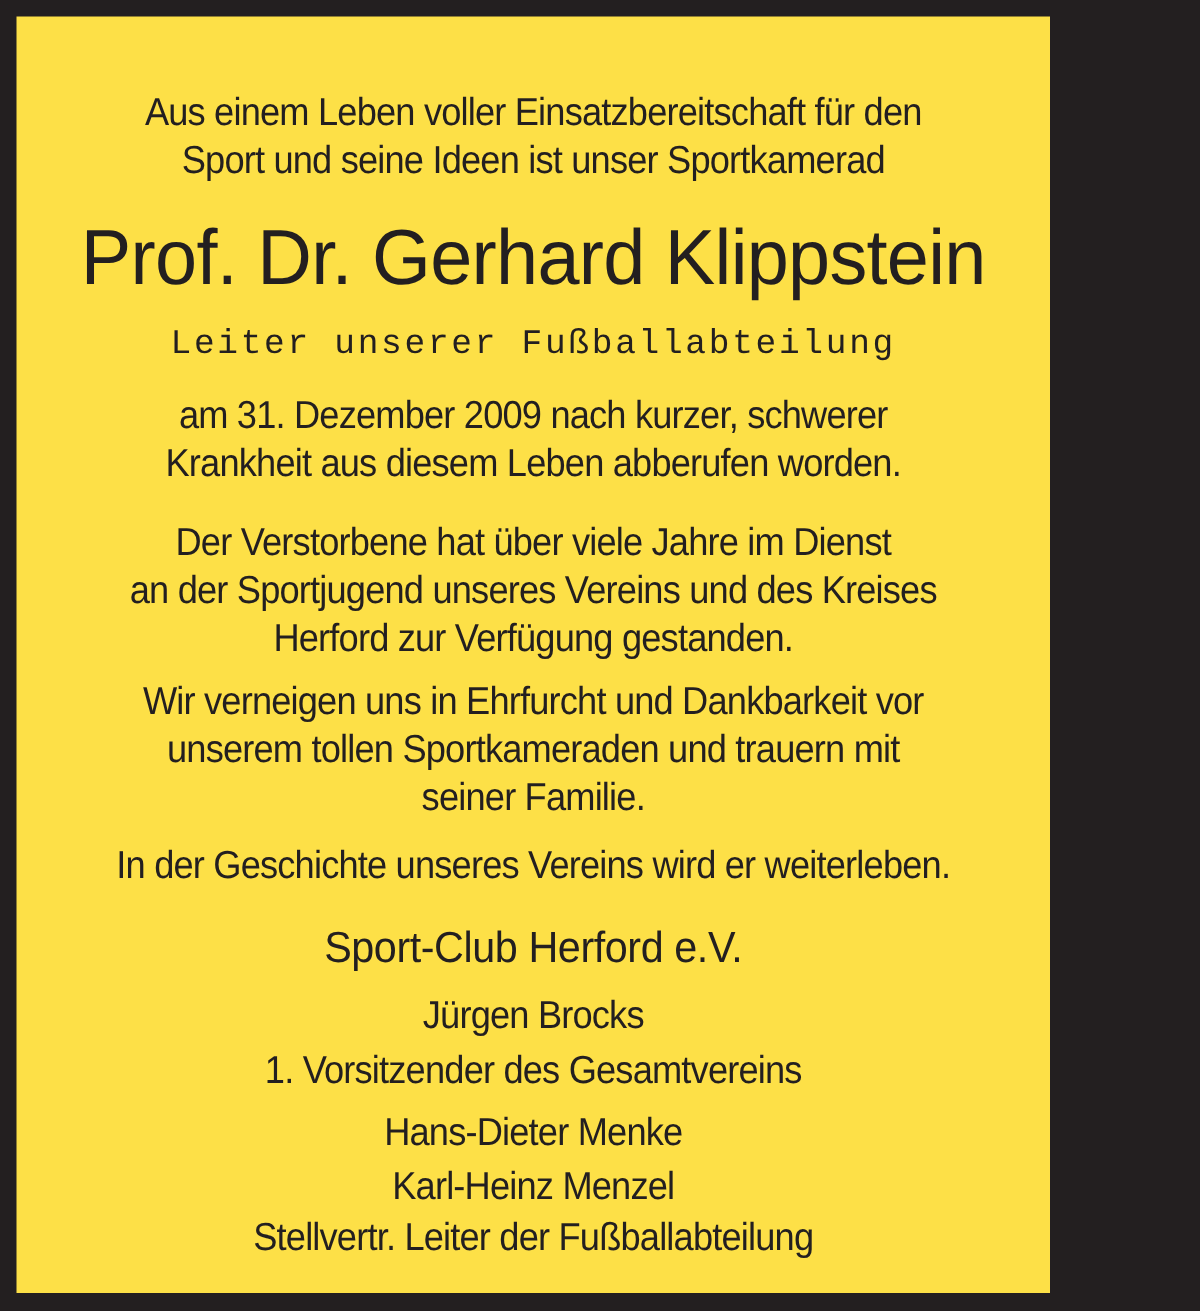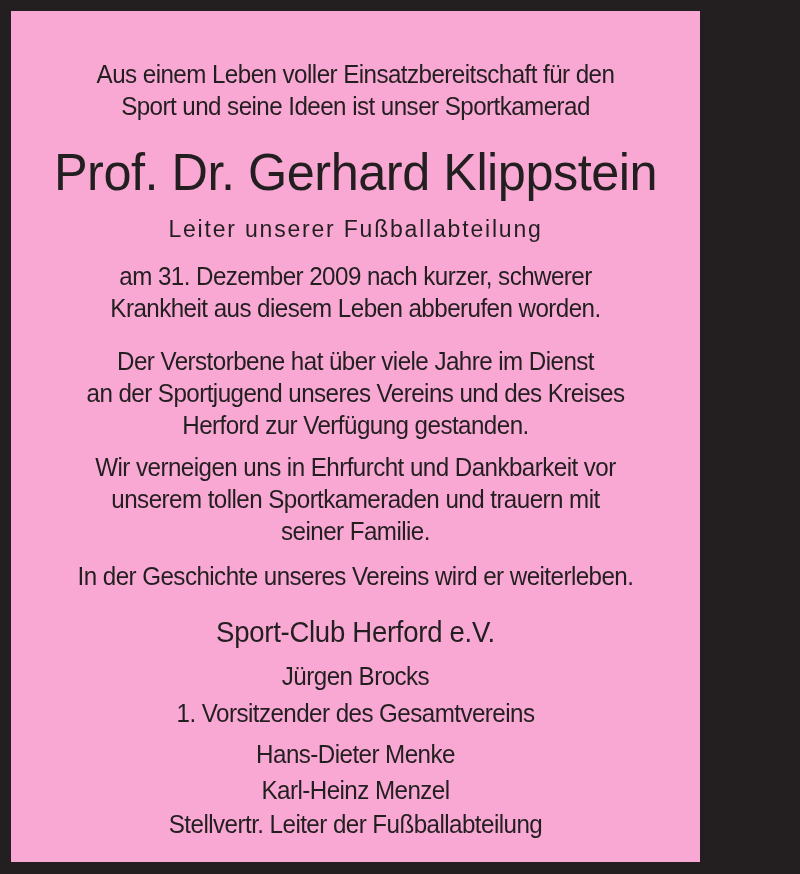--- a/index.html
+++ b/index.html
@@ -8,32 +8,32 @@
       background: #231f20;
       position: relative;
       overflow: hidden;
       font-family: "Liberation Sans", sans-serif;
       color: #231f20;
     }
     .card {
       position: absolute;
       left: 11px; top: 11px;
       width: 689px; height: 851px;
-      background: #f9a8d4;
+      background: #fde047;
     }
     .line {
       position: absolute;
       left: 0; width: 100%;
       text-align: center;
       white-space: nowrap;
       line-height: 1;
     }
     .body-text { font-size: 26px; letter-spacing: -0.6px; transform: scaleX(0.93); }
     .name { font-size: 52px; letter-spacing: -0.5px; transform: scaleX(0.97); }
-    .role { font-size: 23px; letter-spacing: 1.8px; }
+    .role { font-size: 23px; letter-spacing: 1.8px; font-family: Liberation Mono, monospace; }
     .club { font-size: 29px; letter-spacing: -0.3px; transform: scaleX(0.95); }
   </style>
 </head>
 <body>
 
 <div class="card">
   <div class="line body-text" style="top:50px">Aus einem Leben voller Einsatzbereitschaft für den</div>
   <div class="line body-text" style="top:82px">Sport und seine Ideen ist unser Sportkamerad</div>
 
   <div class="line name" style="top:135px">Prof. Dr. Gerhard Klippstein</div>

